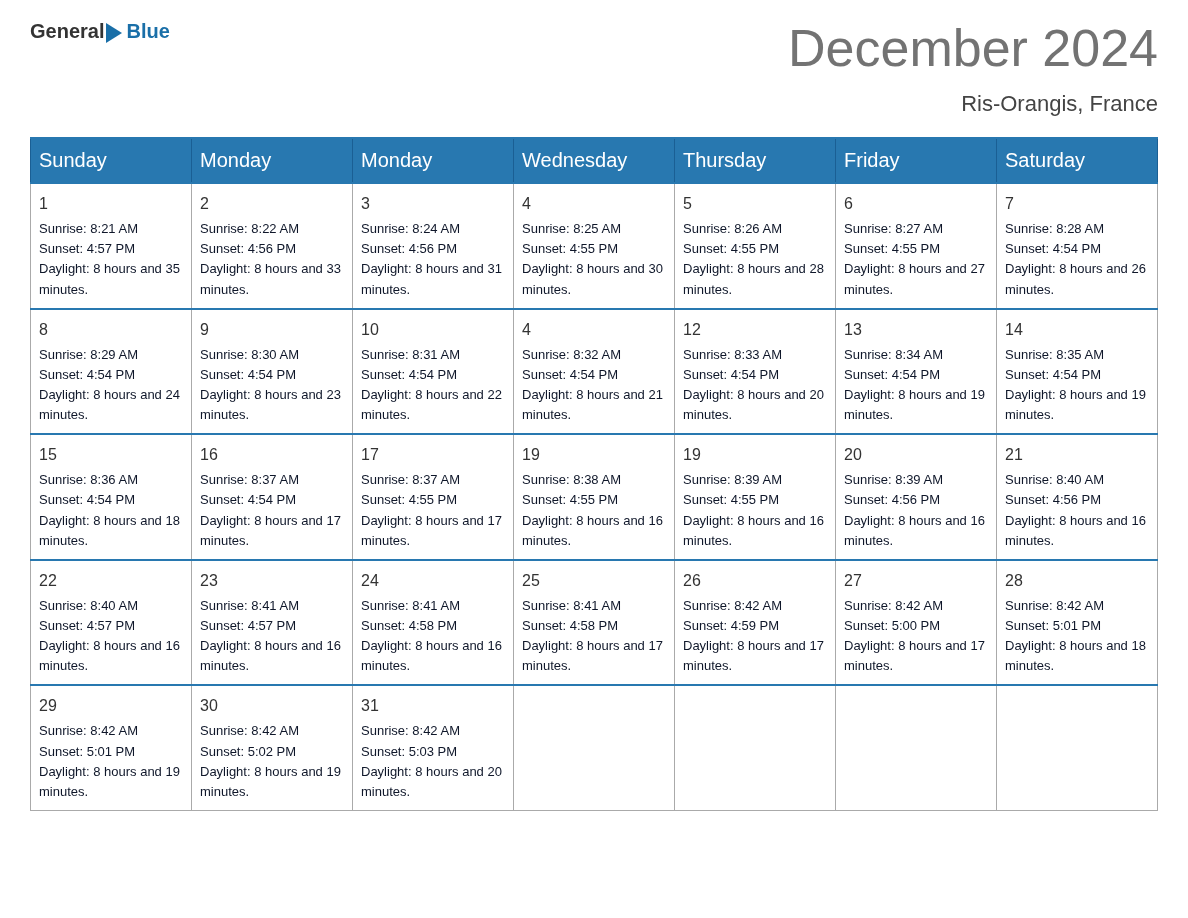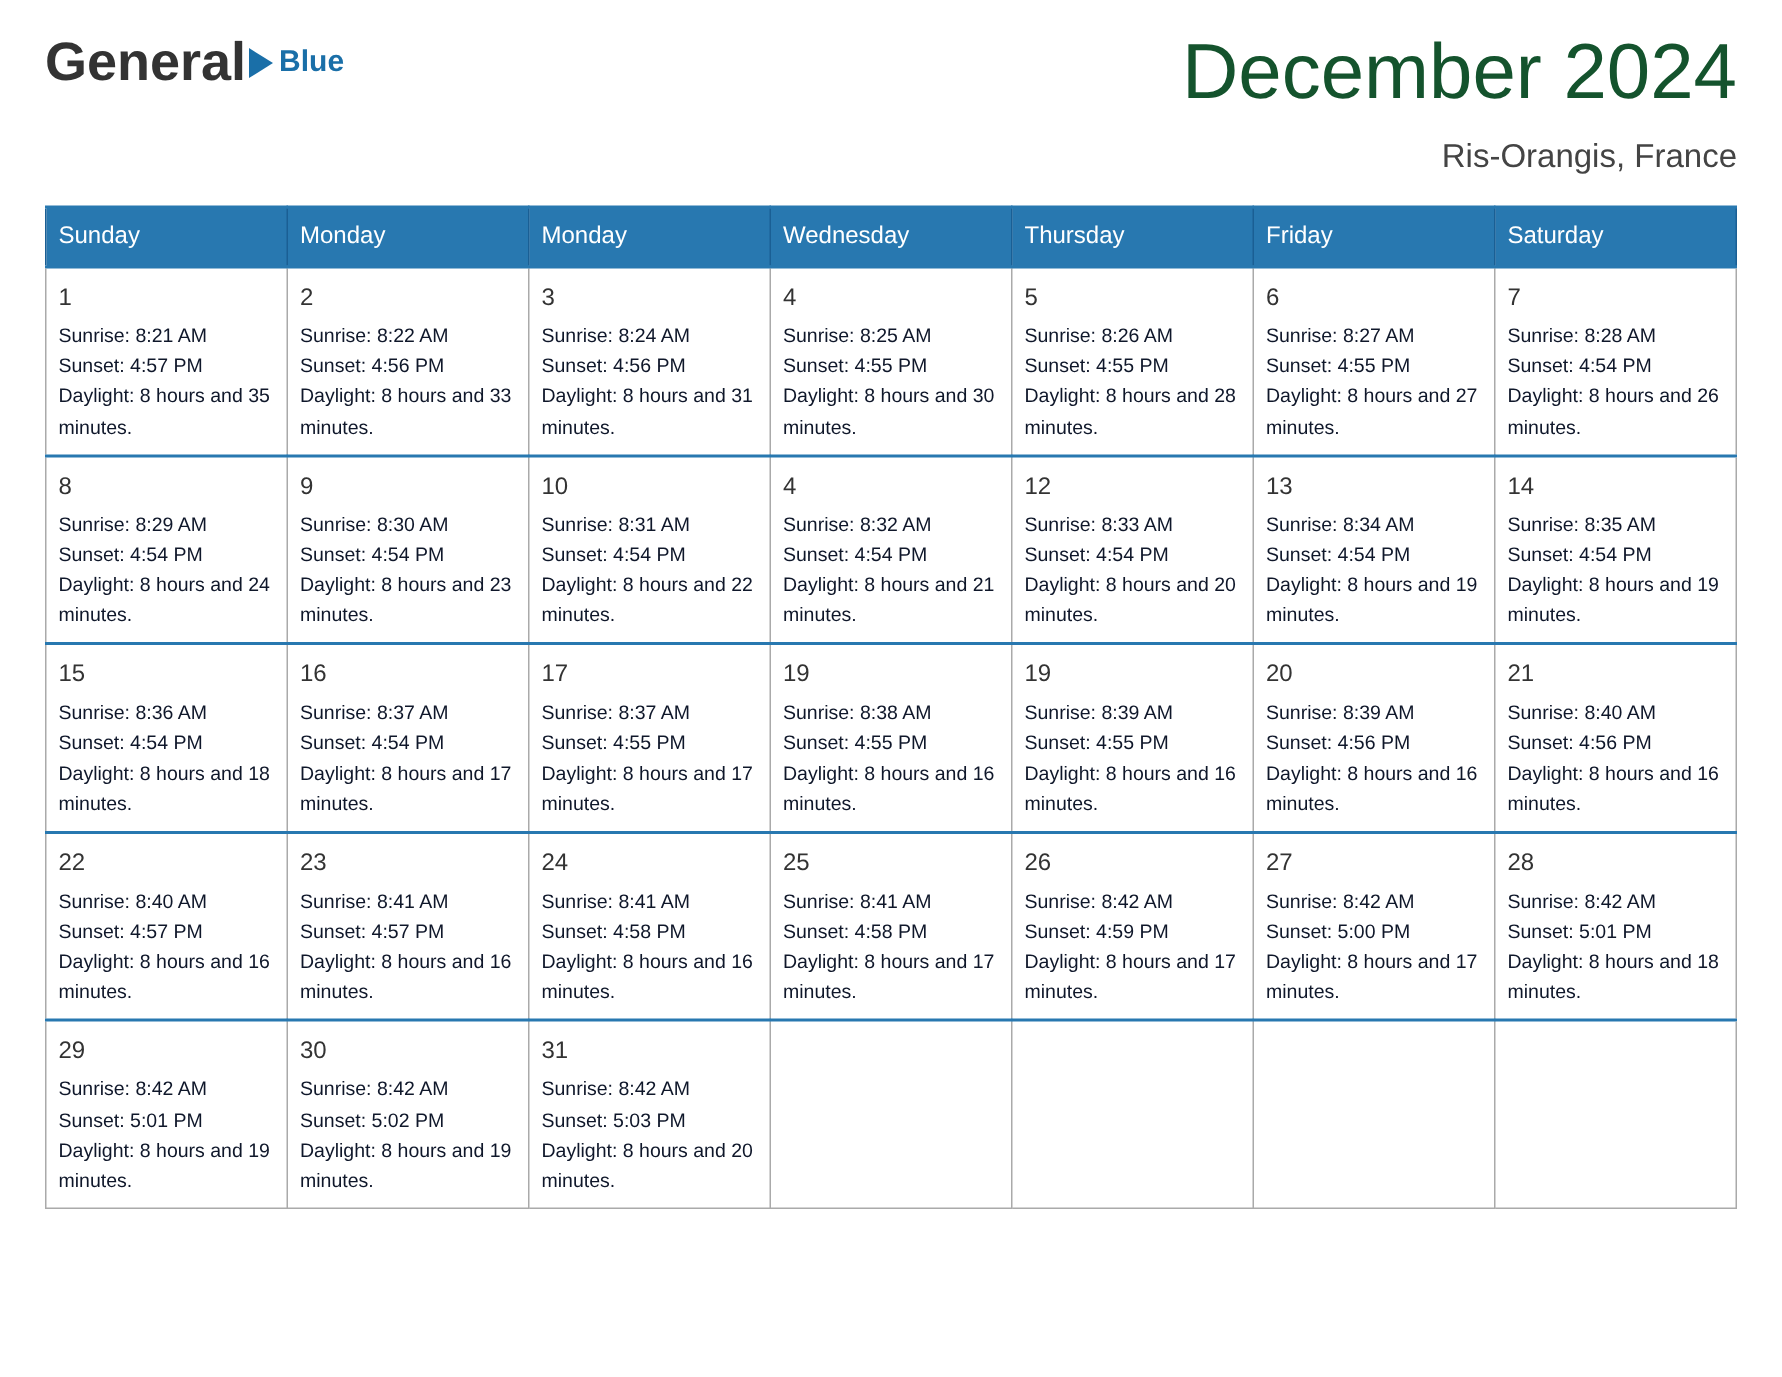--- a/index.html
+++ b/index.html
@@ -19,21 +19,21 @@
     .logo {
       display: flex;
       flex-direction: column;
       align-items: flex-start;
     }
     .logo-text {
       display: flex;
       align-items: center;
     }
     .logo-general {
-      font-size: 36px;
+      font-size: 20px;
       font-weight: bold;
       color: #333;
       text-align: center;
     }
     .logo-blue-part {
       display: flex;
       align-items: center;
     }
     .logo-arrow {
       width: 0;
@@ -49,37 +49,37 @@
       font-weight: bold;
       color: #1a6fa8;
       margin-left: 4px;
     }
     .title-section {
       text-align: right;
     }
     .month-title {
       font-size: 52px;
       font-weight: normal;
-      color: #14532d;
+      color: #737373;
       line-height: 1.1;
     }
     .location {
       font-size: 22px;
       color: #444;
       margin-top: 14px;
     }
     .calendar-table {
       width: 100%;
       border-collapse: collapse;
       border: 1px solid #666;
     }
     .calendar-table th {
       background-color: #2878b0;
       color: #fff;
-      font-size: 16px;
+      font-size: 20px;
       font-weight: normal;
       padding: 10px 8px;
       text-align: left;
       border: 1px solid #1a5f94;
     }
     .calendar-table td {
       vertical-align: top;
       padding: 8px;
       border: 1px solid #aaa;
       width: calc(100% / 7);

